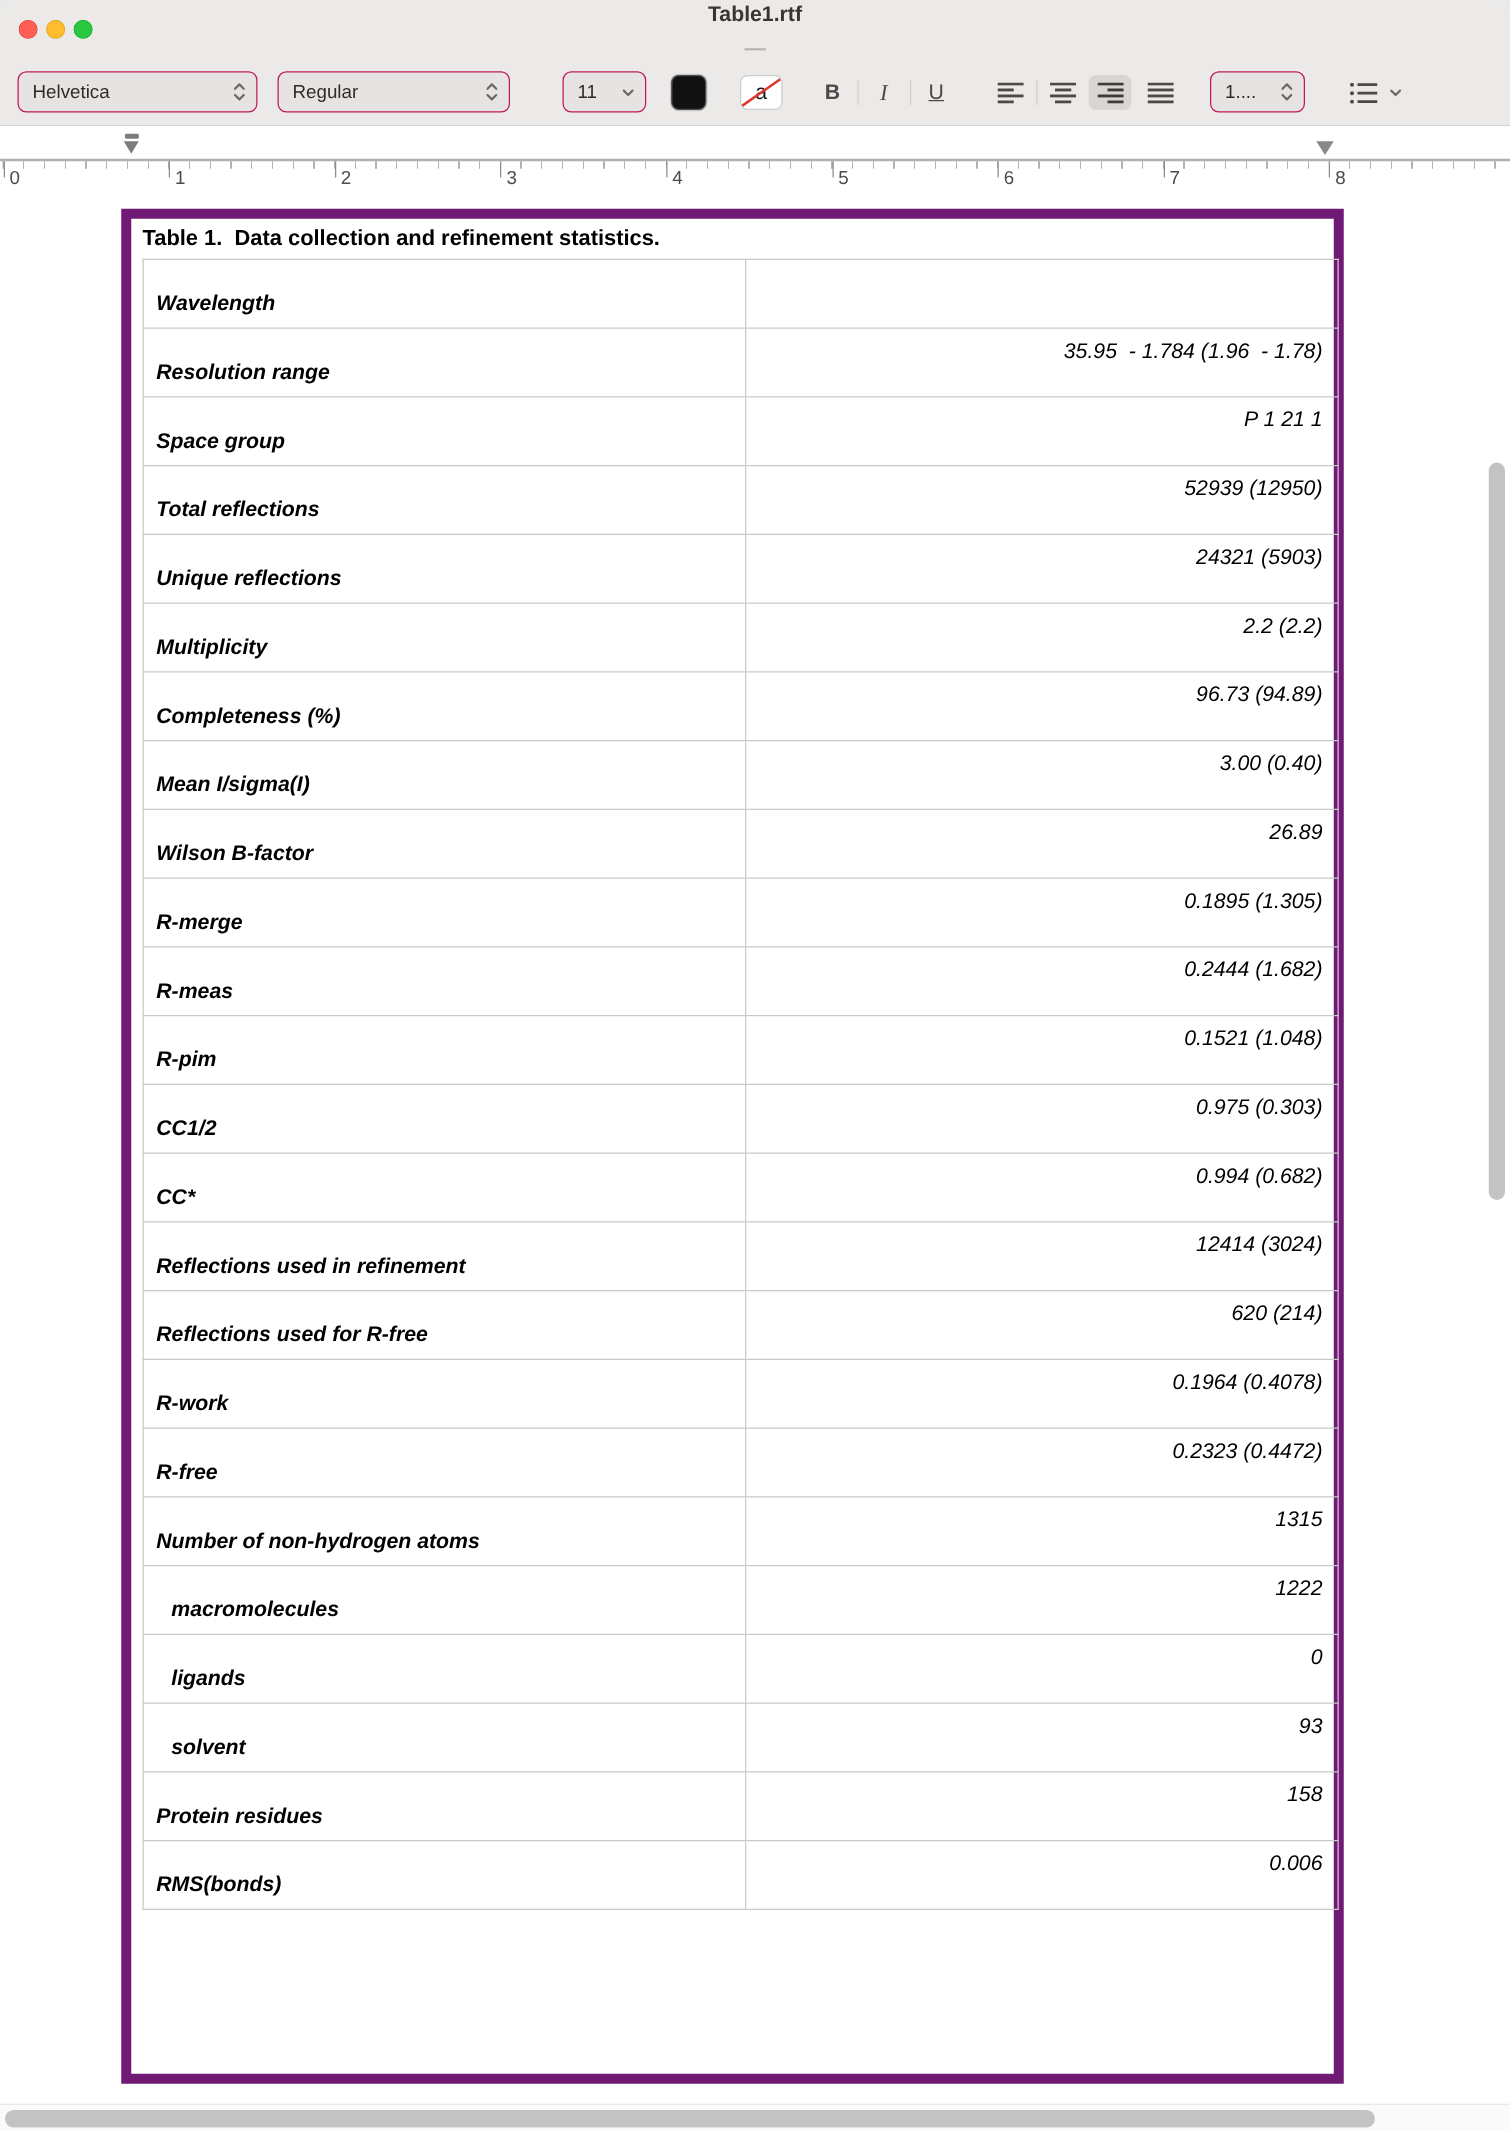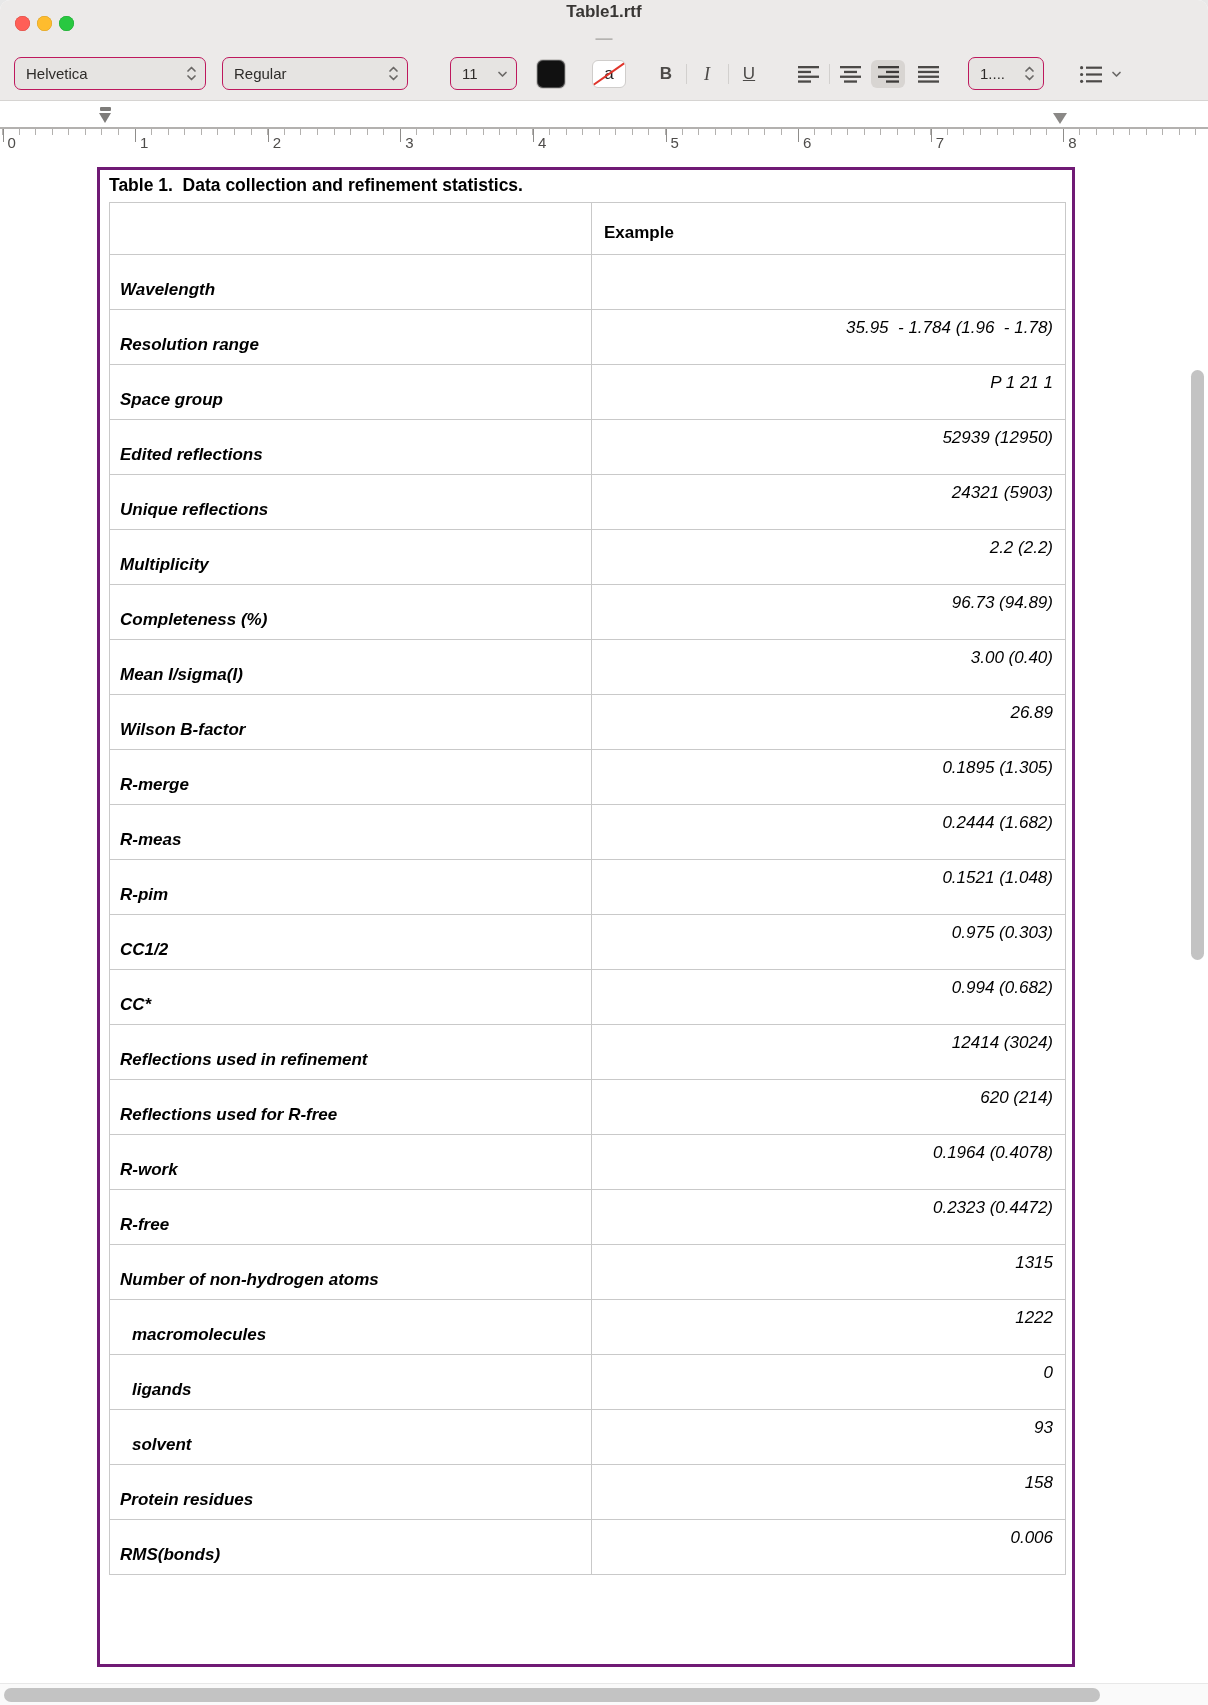--- a/index.html
+++ b/index.html
@@ -52,21 +52,21 @@
     background:repeating-linear-gradient(to right,#b3b1af 0 1px,transparent 1px 16.575px); }
   .inch-tick { position:absolute; top:28px; width:1px; height:13px; background:#8f8d8b; }
   .inch-num { position:absolute; top:33px; font-size:15px; color:#4e4c4a; }
   .marker-left { position:absolute; left:99px; top:6px; width:13px; height:20px; }
   .marker-left .bar { position:absolute; top:0; left:1px; width:11px; height:3.5px; background:#7e7c7a; border-radius:1px; }
   .marker-left .tri { position:absolute; top:6px; left:0; width:0; height:0; border-left:6.5px solid transparent; border-right:6.5px solid transparent; border-top:10px solid #7e7c7a; }
   .marker-right { position:absolute; left:1053px; top:12px; width:0; height:0; border-left:7px solid transparent; border-right:7px solid transparent; border-top:11px solid #8a8886; }
 
   
   .docarea { position:absolute; top:155px; left:0; right:0; bottom:22px; background:#fff; }
-  .outerbox { position:absolute; left:97px; top:12px; width:978px; height:1500px; border:3px solid #701a75; }
+  .outerbox { position:absolute; left:97px; top:12px; width:978px; height:1500px; border:8px solid #701a75; }
   .table-title { position:absolute; left:9px; top:5px; font-size:17.5px; font-weight:bold; color:#000; white-space:pre; }
   table.stats { position:absolute; left:9px; top:32px; border-collapse:collapse; table-layout:fixed; width:956px; }
   table.stats td { border:1px solid #c9c9c9; font-size:17px; color:#000; }
   td.lab { vertical-align:bottom; padding:0 0 9px 10px; font-weight:bold; }
   td.lab.indent { padding-left:22px; }
   td.val { vertical-align:top; padding:8px 12px 0 0; text-align:right; white-space:pre; }
   tr.hdr td { height:52px; }
   tr.datarow td { height:55px;font-style:italic; }
   td.hdr-val { vertical-align:bottom; text-align:left; padding:0 0 11px 12px; font-weight:bold; white-space:pre; }
   .caret { display:inline-block; width:3px; height:21px; background:#4b93f8; margin:0 -1.5px; vertical-align:-4px; border-radius:1px; }
@@ -226,38 +226,34 @@
 
   <div class="docarea">
     <div class="outerbox">
       <div class="table-title">Table 1.  Data collection and refinement statistics.</div>
       <table class="stats">
         <colgroup>
             <col style="width:482px">
             <col style="width:474px">
           </colgroup>
         <tbody>
-          <tr class="hdr">
-            <td class="lab"></td>
-            <td class="hdr-val">Example</td>
-          </tr>
         <tr class="datarow">
     <td class="lab">Wavelength</td>
     <td class="val"></td>
   </tr>
             <tr class="datarow">
     <td class="lab">Resolution range</td>
     <td class="val">35.95  - 1.784 (1.96  - 1.78)</td>
   </tr>
             <tr class="datarow">
     <td class="lab">Space group</td>
     <td class="val">P 1 21 1</td>
   </tr>
             <tr class="datarow">
-    <td class="lab">Edited reflections</td>
+    <td class="lab">Total reflections</td>
     <td class="val">52939 (12950)</td>
   </tr>
             <tr class="datarow">
     <td class="lab">Unique reflections</td>
     <td class="val">24321 (5903)</td>
   </tr>
             <tr class="datarow">
     <td class="lab">Multiplicity</td>
     <td class="val">2.2 (2.2)</td>
   </tr>

